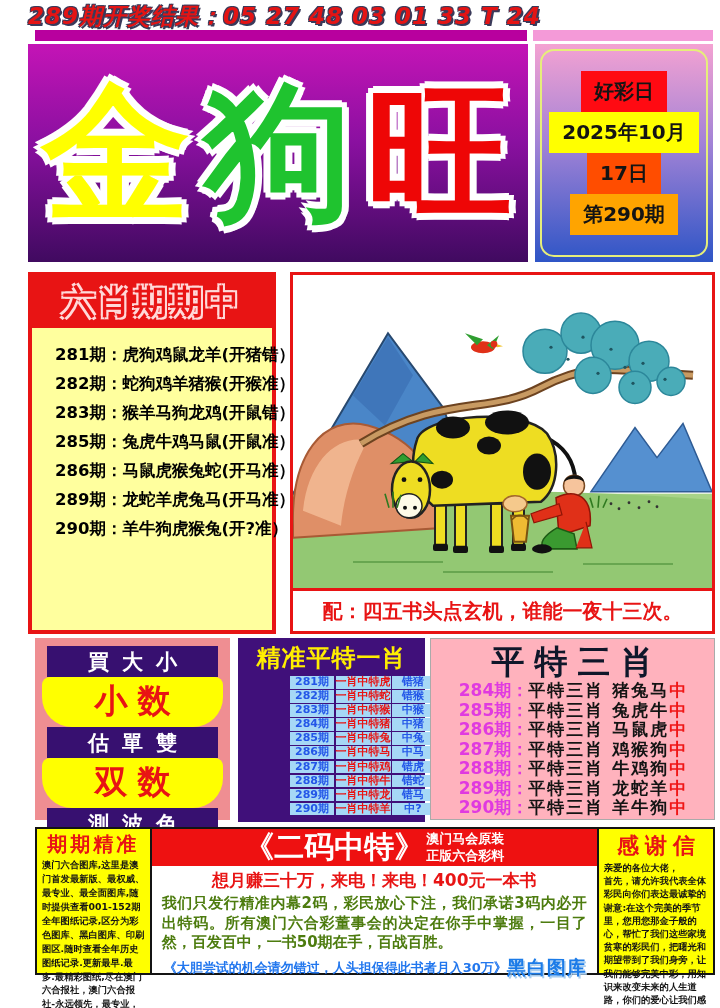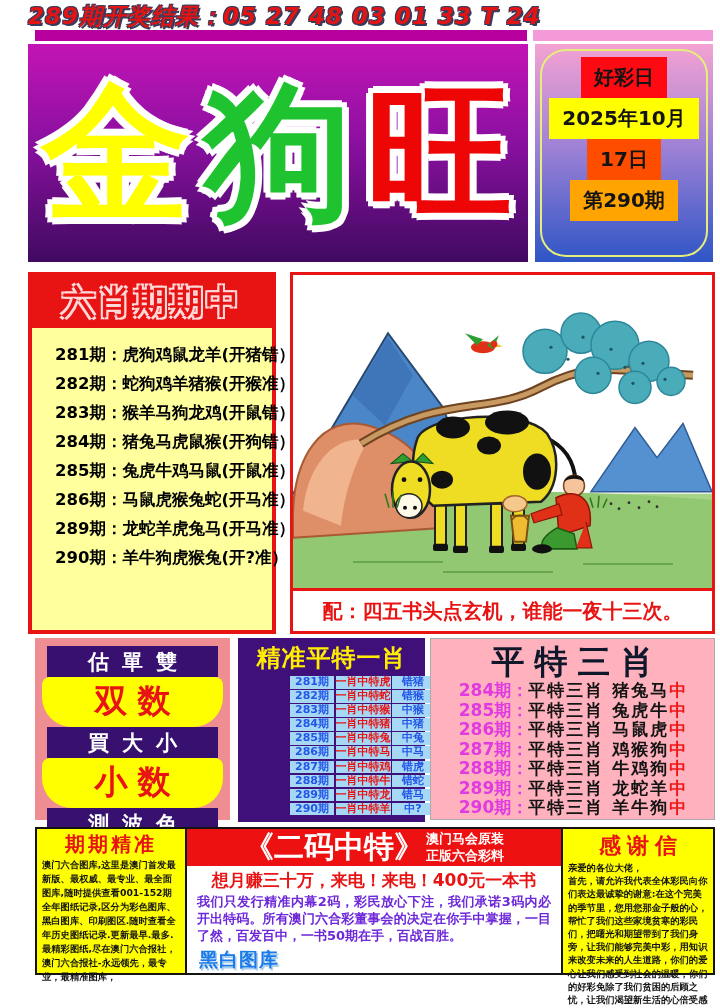--- a/index.html
+++ b/index.html
@@ -19,22 +19,22 @@
     background:linear-gradient(180deg,#c414b6 0%,#8a10a0 45%,#400a60 100%);
     display:flex;align-items:center;justify-content:space-evenly;}
   .title-char{font-size:148px;font-weight:bold;line-height:1;
     text-shadow:-5px -5px 0 #fff,5px -5px 0 #fff,-5px 5px 0 #fff,5px 5px 0 #fff,
                 -7px 0 0 #fff,7px 0 0 #fff,0 -7px 0 #fff,0 7px 0 #fff;}
   .t-gold{color:#ffff00;} .t-green{color:#1fc32f;} .t-red{color:#ee0606;}
 
   
   #info-box{left:535px;top:44px;width:178px;height:218px;
     background:linear-gradient(180deg,#f4a2d2 0%,#a383d6 45%,#2e55c6 100%);}
-  #info-inner{position:absolute;inset:5px;border:2px solid #e6ee7a;border-radius:26px;
-    display:flex;flex-direction:column;align-items:center;justify-content:flex-start;padding:6px 0;}
+  #info-inner{position:absolute;inset:5px;border:2px solid #e6ee7a;border-radius:14px;
+    display:flex;flex-direction:column;align-items:center;justify-content:center;padding:6px 0;}
   .info-item{font-size:20px;font-weight:bold;color:#141414;padding:7px 13px;white-space:nowrap;}
   .i1{background:#ff0a12;} .i2{background:#ffff00;} .i3{background:#ff4d00;} .i4{background:#ffa400;}
 
   
   #six-panel{left:28px;top:272px;width:248px;height:362px;border:4px solid #e81414;background:#ffff9e;}
   #six-header{background:#e81414;height:52px;display:flex;align-items:center;justify-content:center;
     font-size:33px;font-weight:bold;color:#e81414;letter-spacing:3px;
     text-shadow:-2px -2px 0 #ffd9d9,2px -2px 0 #ffd9d9,-2px 2px 0 #ffd9d9,2px 2px 0 #ffd9d9;}
   #six-body{padding:12px 4px 0 8px;margin-left:15px;}
   .six-row{font-size:16.5px;font-weight:bold;color:#000;line-height:29px;white-space:nowrap;}
@@ -74,21 +74,21 @@
   
   #bottom{left:35px;top:827px;width:680px;height:148px;border:2px solid #141414;display:flex;background:#fff;justify-content:flex-end;}
   #b-left{width:138px;background:#ffff00;border-right:2px solid #141414;padding:2px 5px;}
   #b-left-h{color:#e81414;font-size:20px;font-weight:bold;text-align:center;letter-spacing:3px;}
   .b-small{font-size:9.3px;font-weight:bold;color:#141414;line-height:1.5;white-space:pre-line;text-align:left;}
   #b-center{flex:1;display:flex;flex-direction:column;}
   #banner{background:#ee1111;height:37px;display:flex;align-items:center;justify-content:center;gap:2px;}
   #banner-main{color:#fff;font-size:30px;font-weight:bold;white-space:nowrap;}
   .banner-side{color:#fff;font-size:13px;font-weight:bold;line-height:1.3;white-space:nowrap;}
   #c-line-red{color:#e81414;font-size:17px;font-weight:bold;text-align:center;margin-top:3px;white-space:nowrap;}
-  #c-para{color:#6d28d9;font-size:13px;font-weight:bold;padding:2px 10px 0 10px;line-height:1.3;text-align:justify;}
+  #c-para{color:#4d7c0f;font-size:15px;font-weight:bold;padding:2px 10px 0 10px;line-height:1.3;text-align:justify;}
   #c-blue-row{display:flex;align-items:center;justify-content:space-between;padding:2px 10px 4px 12px;margin-top:auto;}
   #c-line-blue{color:#2277ee;font-size:13px;font-weight:bold;white-space:nowrap;}
   #c-cod{color:#1b7be8;font-size:19px;font-weight:bold;letter-spacing:1px;white-space:nowrap;
     text-shadow:1.5px 1.5px 0 #a8cdee;}
   #b-right{width:140px;background:#ffff00;border-left:2px solid #141414;padding:2px 5px;}
   #b-right-h{color:#e81414;font-size:22px;font-weight:bold;text-align:center;letter-spacing:6px;padding-left:6px;}
   #b-right-body{line-height:1.42;}
 </style>
 </head>
 <body>
@@ -113,21 +113,20 @@
       <div class="info-item i4">第290期</div>
     </div>
   </div>
 
   <div class="abs" id="six-panel">
     <div id="six-header">六肖期期中</div>
     <div id="six-body">
       <div class="six-row">281期：虎狗鸡鼠龙羊(开猪错）</div>
       <div class="six-row">282期：蛇狗鸡羊猪猴(开猴准）</div>
       <div class="six-row">283期：猴羊马狗龙鸡(开鼠错）</div>
-      <div class="six-row">284期：猪兔马虎鼠猴(开狗错）</div>
       <div class="six-row">285期：兔虎牛鸡马鼠(开鼠准）</div>
       <div class="six-row">286期：马鼠虎猴兔蛇(开马准）</div>
       <div class="six-row">289期：龙蛇羊虎兔马(开马准）</div>
       <div class="six-row">290期：羊牛狗虎猴兔(开?准）</div>
     </div>
   </div>
 
   <div class="abs" id="pic-panel">
     <div id="pic-art">
       <svg viewBox="0 0 419 312" preserveAspectRatio="none">
@@ -246,26 +245,26 @@
             <path d="M150,296 h110"></path>
             <path d="M290,288 h90"></path>
         </g>
       </svg>
     </div>
     <div id="pic-caption">配：四五书头点玄机，谁能一夜十三次。</div>
   </div>
 
   <div class="abs" id="guess-panel">
     <div>
+      <div class="g-label">買大小</div>
+      <div class="g-value">小数</div>
+    </div>
+    <div>
       <div class="g-label">估單雙</div>
       <div class="g-value">双数</div>
-    </div>
-    <div>
-      <div class="g-label">買大小</div>
-      <div class="g-value">小数</div>
     </div>
     <div>
       <div class="g-label">測波色</div>
       <div class="g-value"><span class="g-blue">蓝</span><span class="g-red">绿</span></div>
     </div>
   </div>
 
   <div class="abs" id="pt-panel">
     <div id="pt-header">精准平特一肖</div>
     <div id="pt-grid">
@@ -322,20 +321,21 @@
       <div id="banner">
         <span id="banner-main">《二码中特》</span>
         <span class="banner-side">
           <span>澳门马会原装</span><br>
           <span>正版六合彩料</span>
         </span>
       </div>
       <div id="c-line-red">想月赚三十万，来电！来电！400元一本书</div>
       <div id="c-para">我们只发行精准内幕2码，彩民放心下注，我们承诺3码内必开出特码。所有澳门六合彩董事会的决定在你手中掌握，一目了然，百发百中，一书50期在手，百战百胜。</div>
       <div id="c-blue-row">
+        <span id="c-line-blue">《大胆尝试的机会请勿错过，人头担保得此书者月入30万》</span>
         <span id="c-cod">黑白图库</span>
       </div>
     </div>
     <div id="b-right">
       <div id="b-right-h">感谢信</div>
       <div class="b-small" id="b-right-body">亲爱的各位大佬，
 首先，请允许我代表全体彩民向你们表达最诚挚的谢意:在这个完美的季节里，您用您那金子般的心，帮忙了我们这些家境贫寒的彩民们，把曙光和期望带到了我们身旁，让我们能够完美中彩，用知识来改变未来的人生道路，你们的爱心让我们感受到社会的温暖，你们的好彩免除了我们贫困的后顾之忧，让我们渴望新生活的心倍受感</div>
     </div>
   </div>
 

